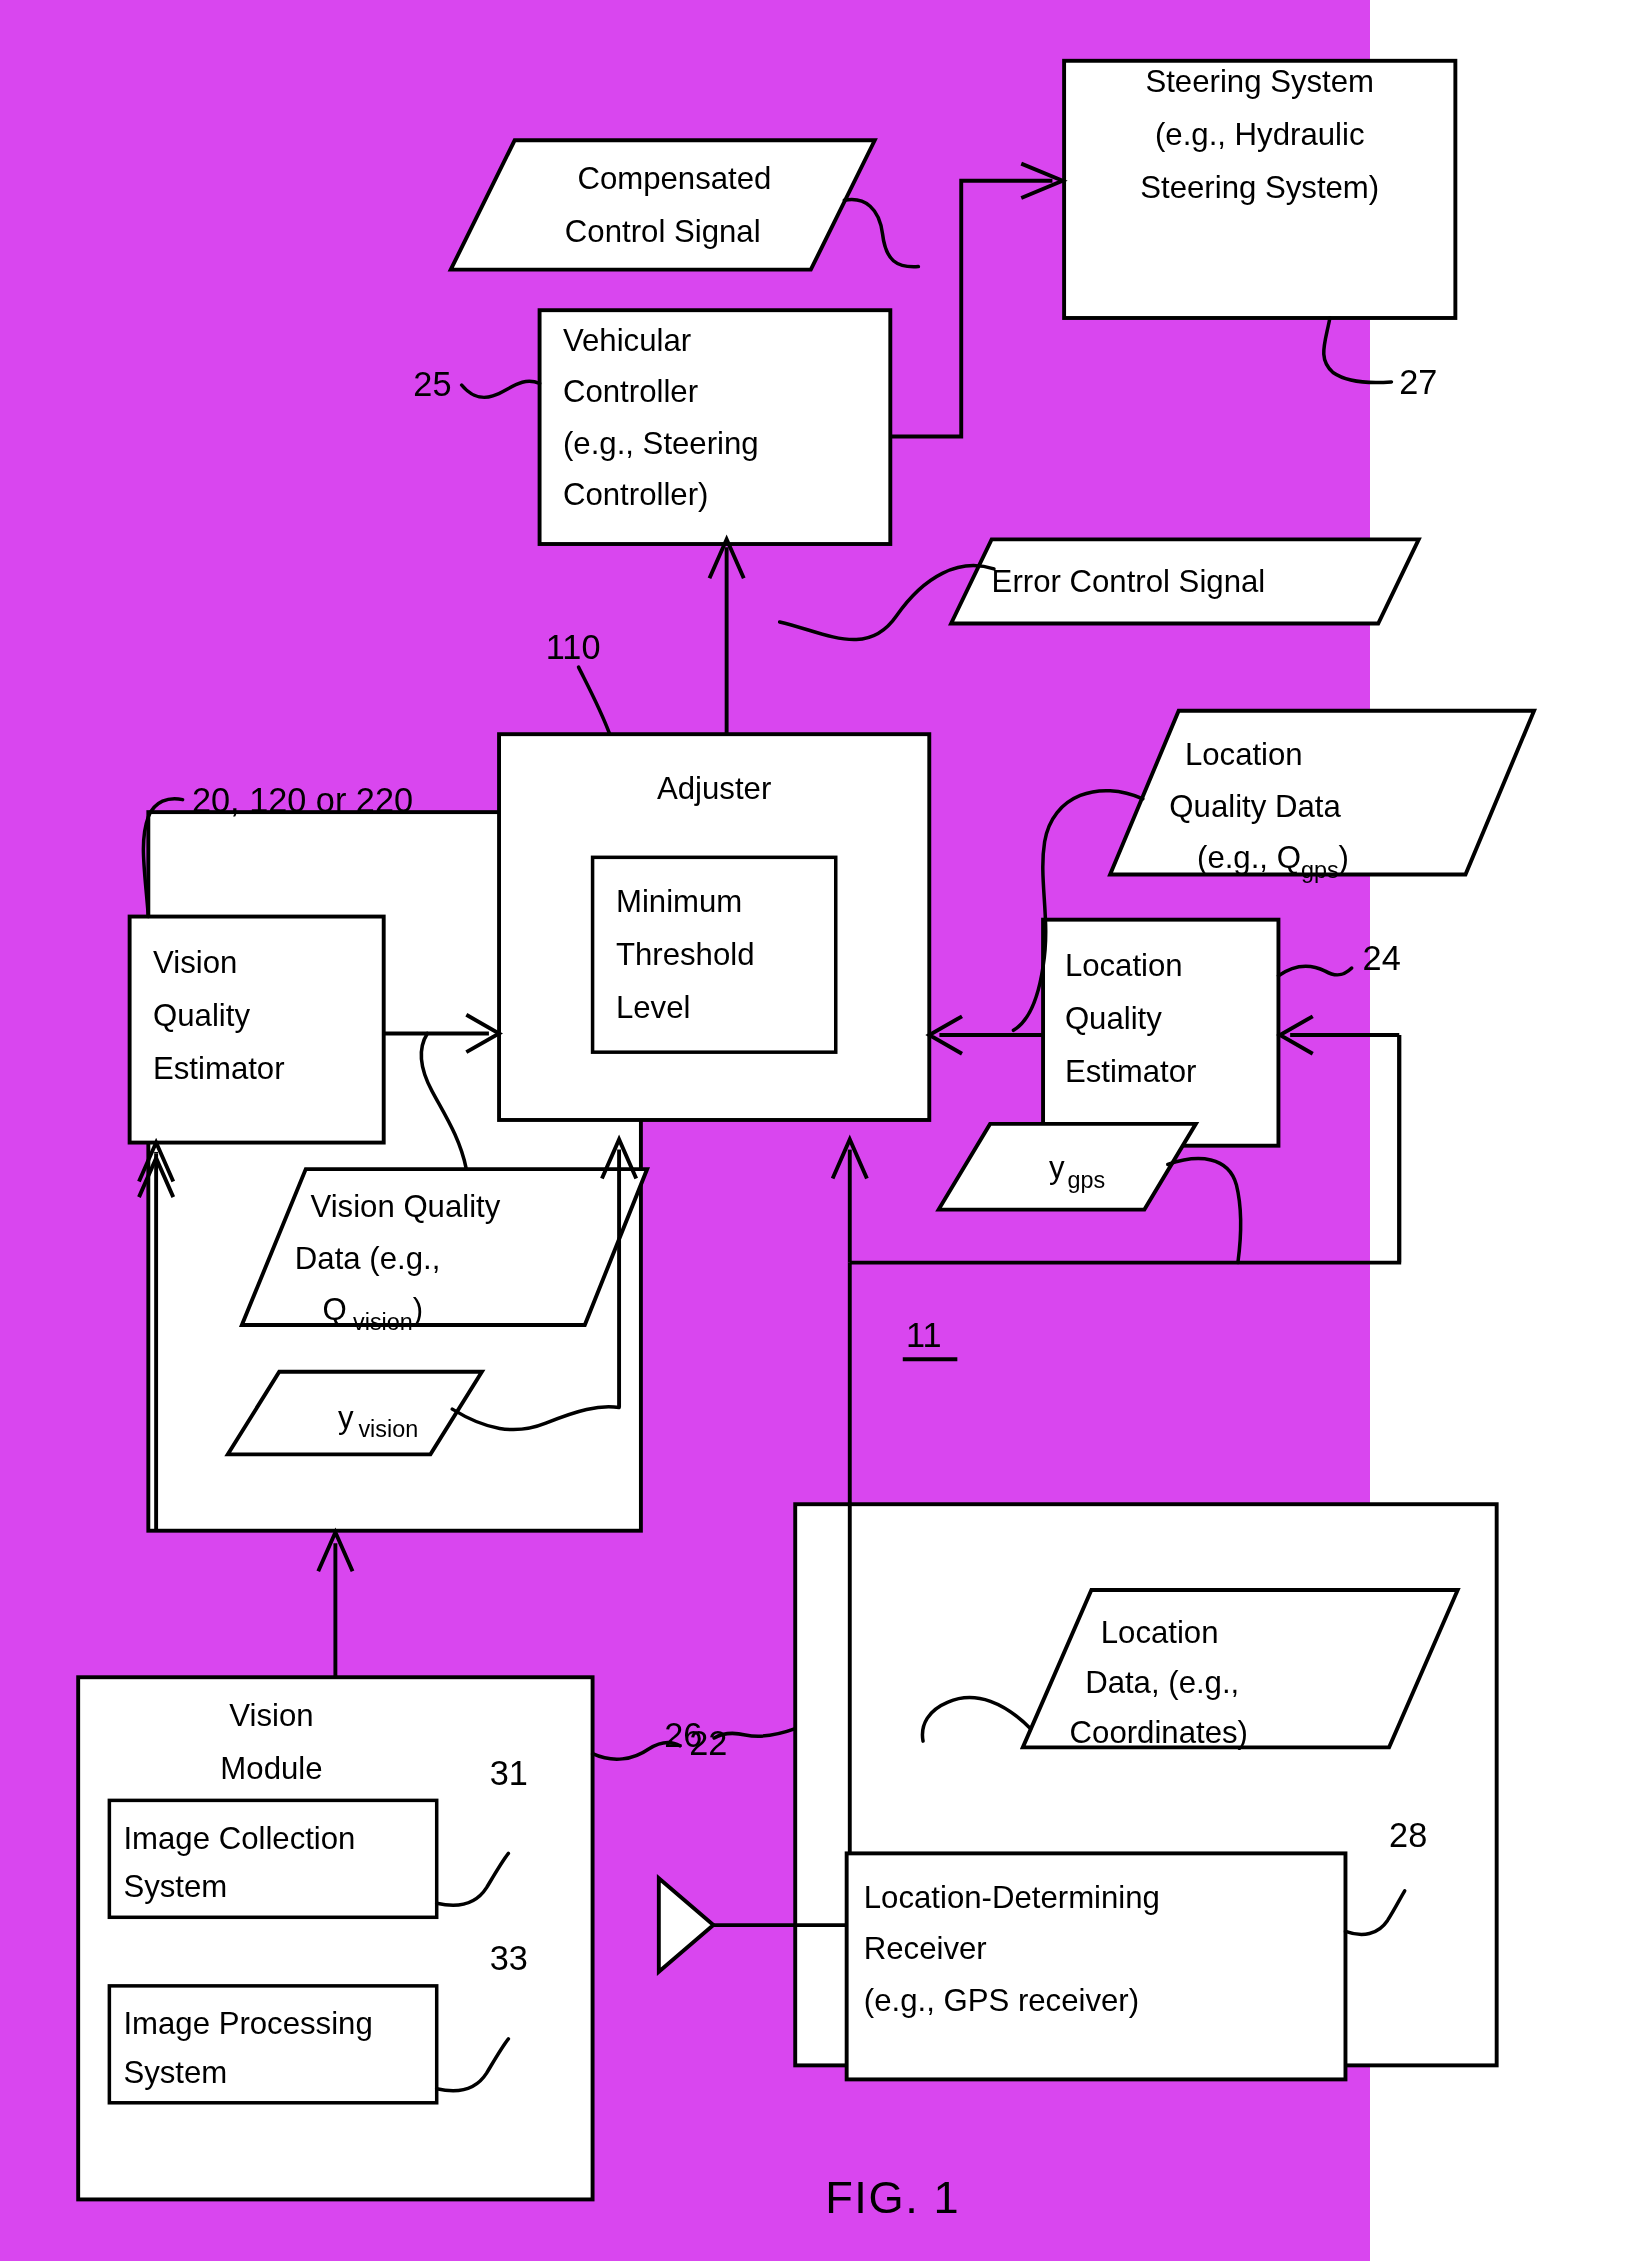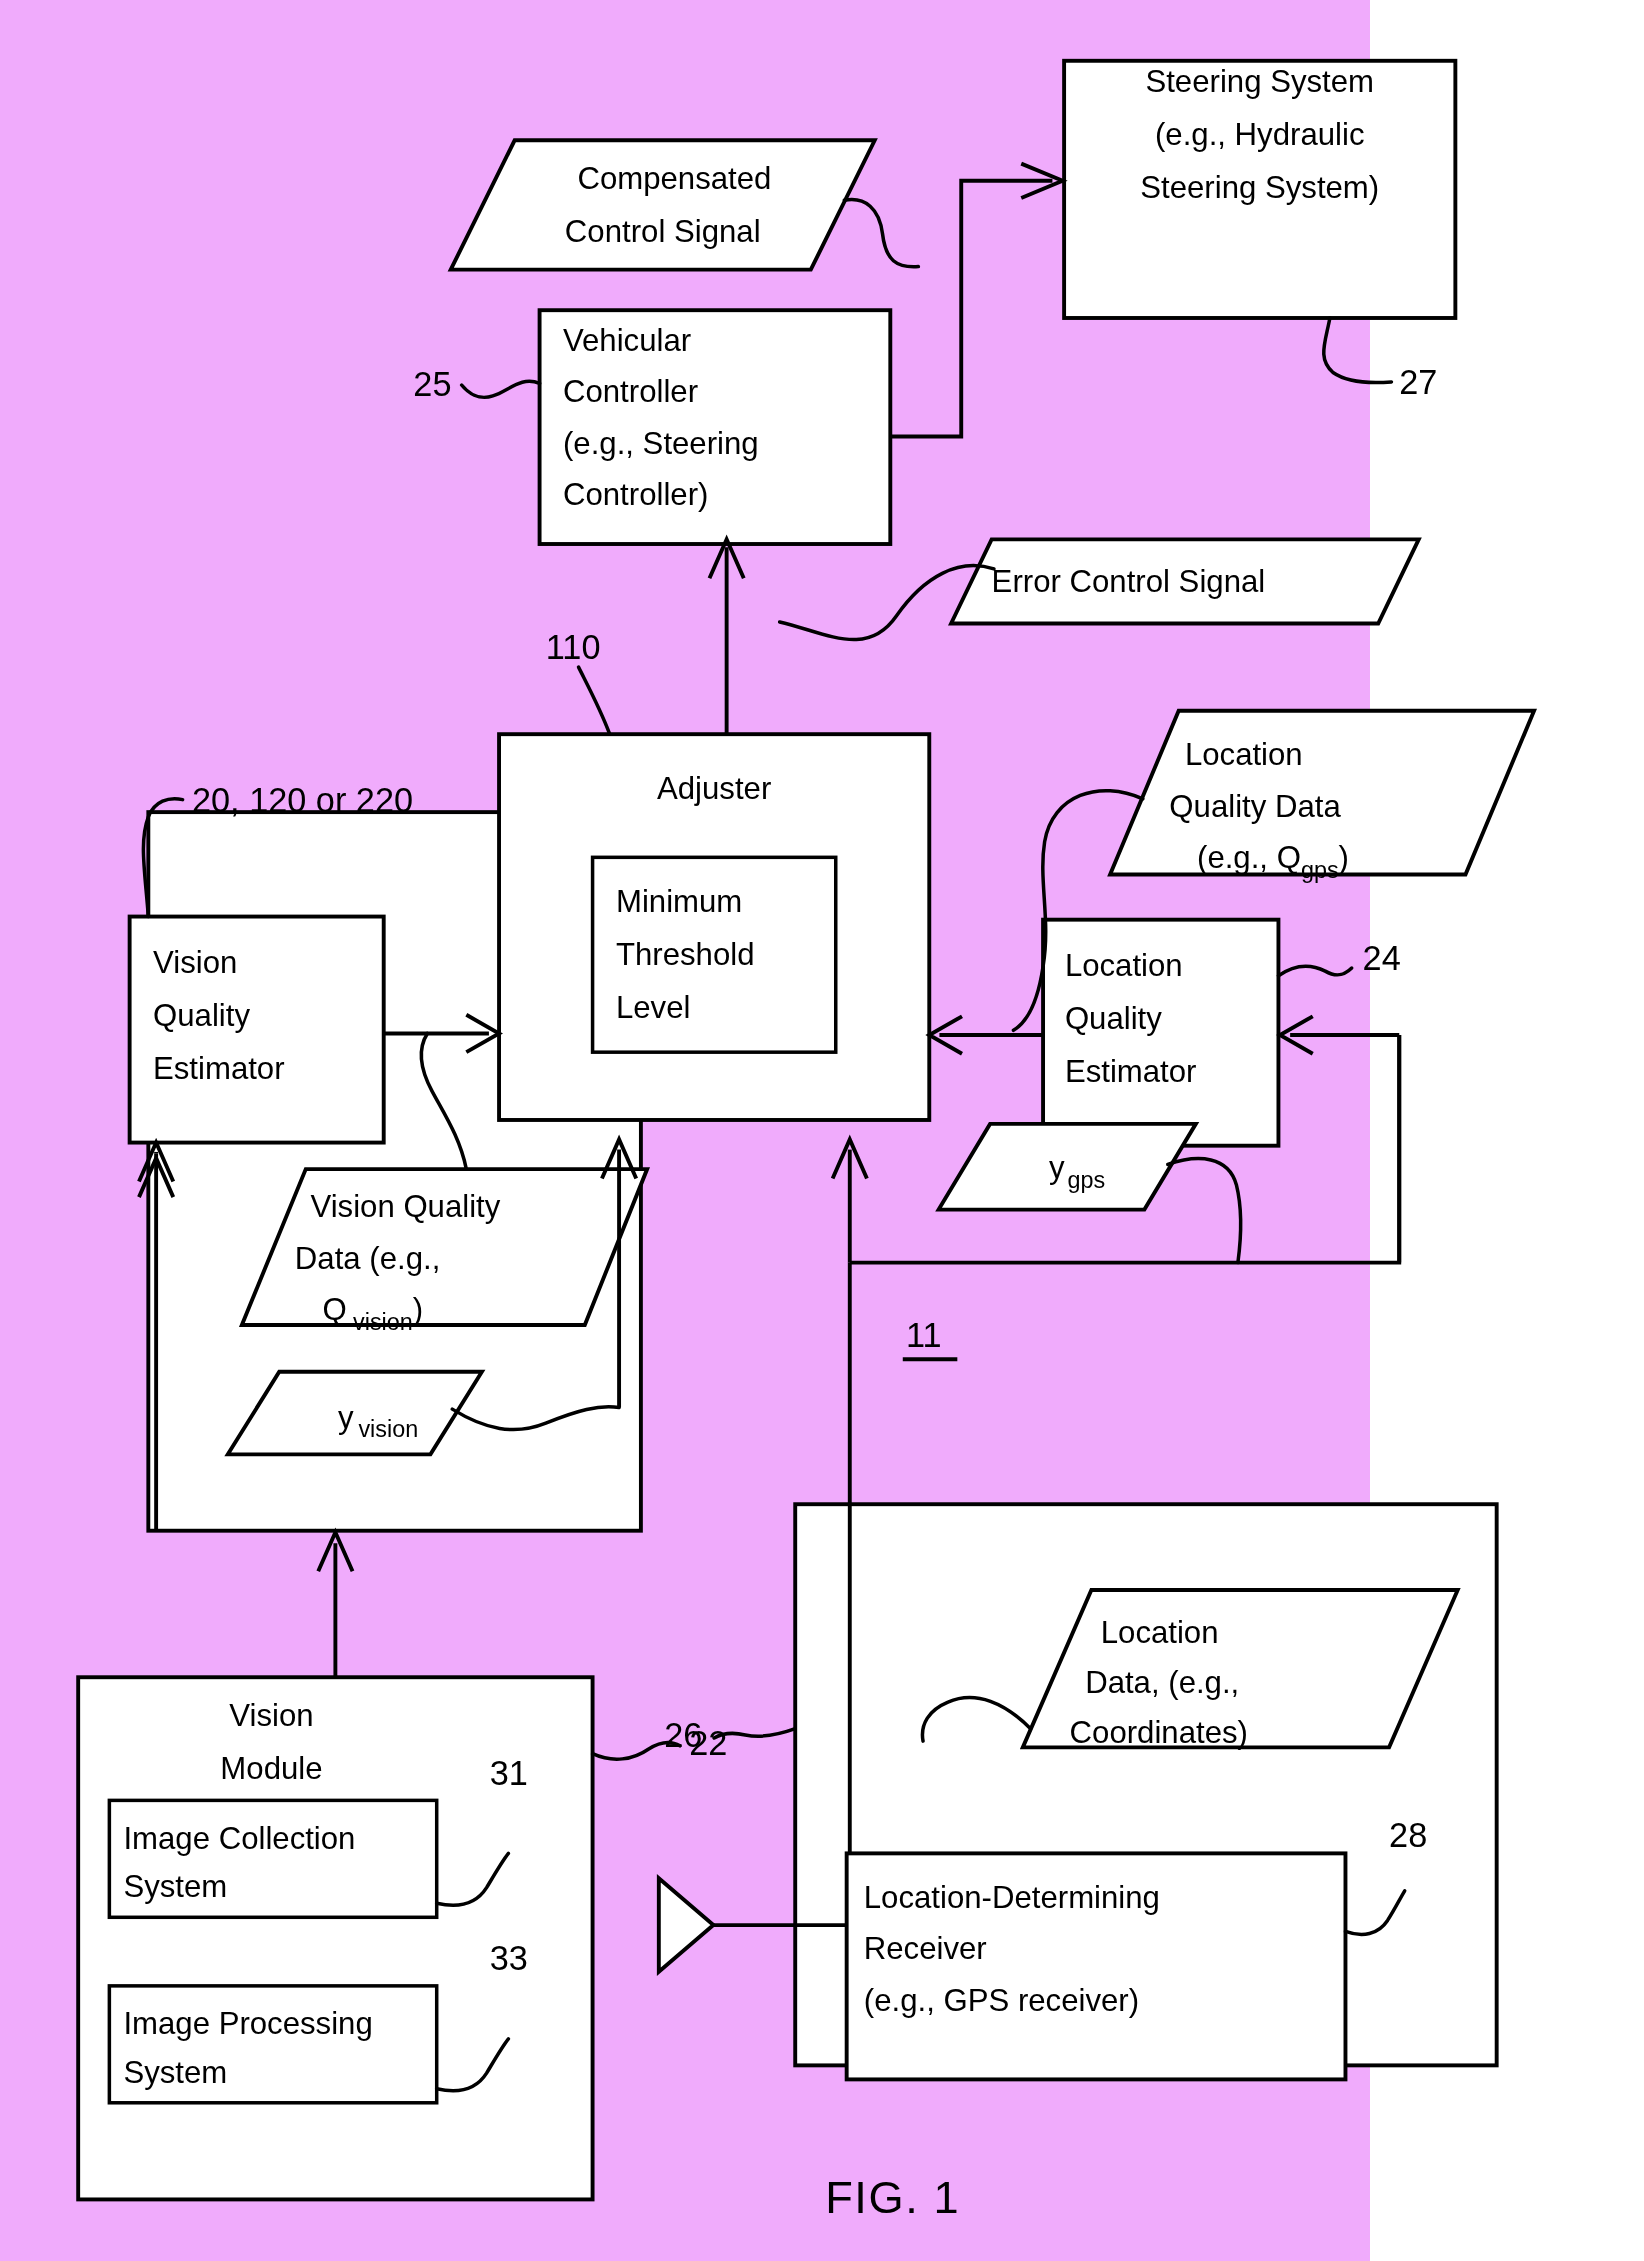--- a/index.html
+++ b/index.html
@@ -12,21 +12,21 @@
     width: 1645px;
     height: 2261px;
     font-family: "Liberation Sans", sans-serif;
     color: #000000;
     overflow: hidden;
   }
   #figure-root {
     position: relative;
     width: 1370px;
     height: 2261px;
-    background: #f0abfc;
+    background: #d946ef;
   }
   svg#diagram {
     position: absolute;
     left: 0;
     top: 0;
     width: 1645px;
     height: 2261px;
     display: block;
   }
   .shape {

